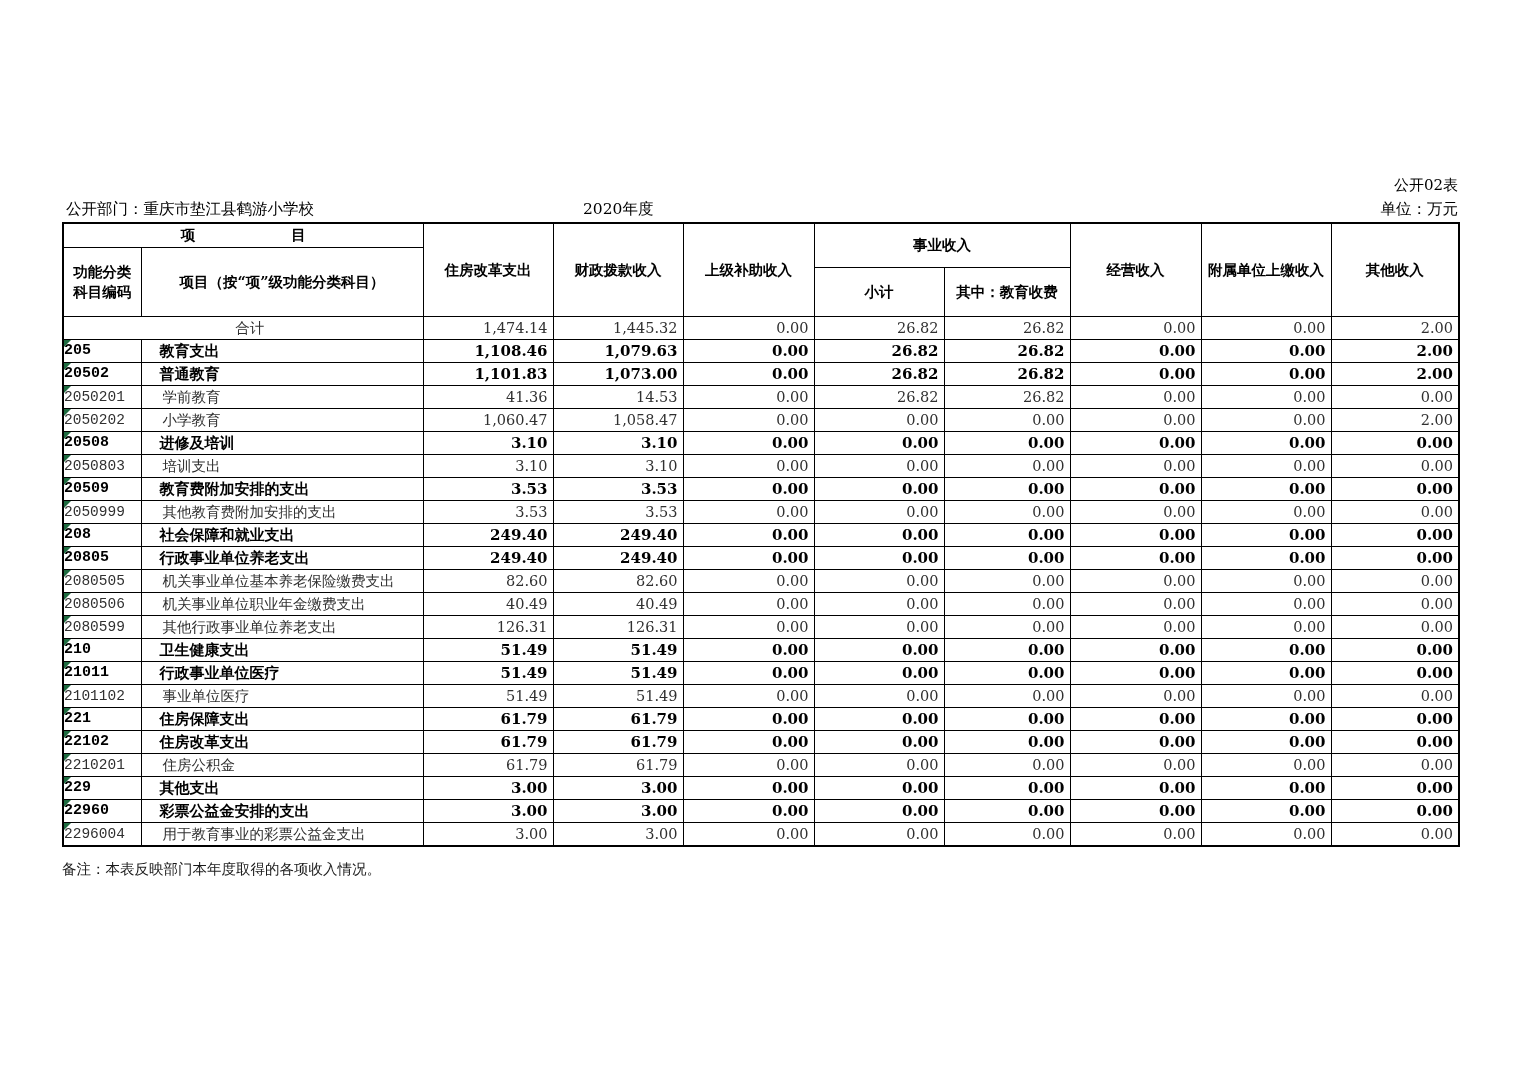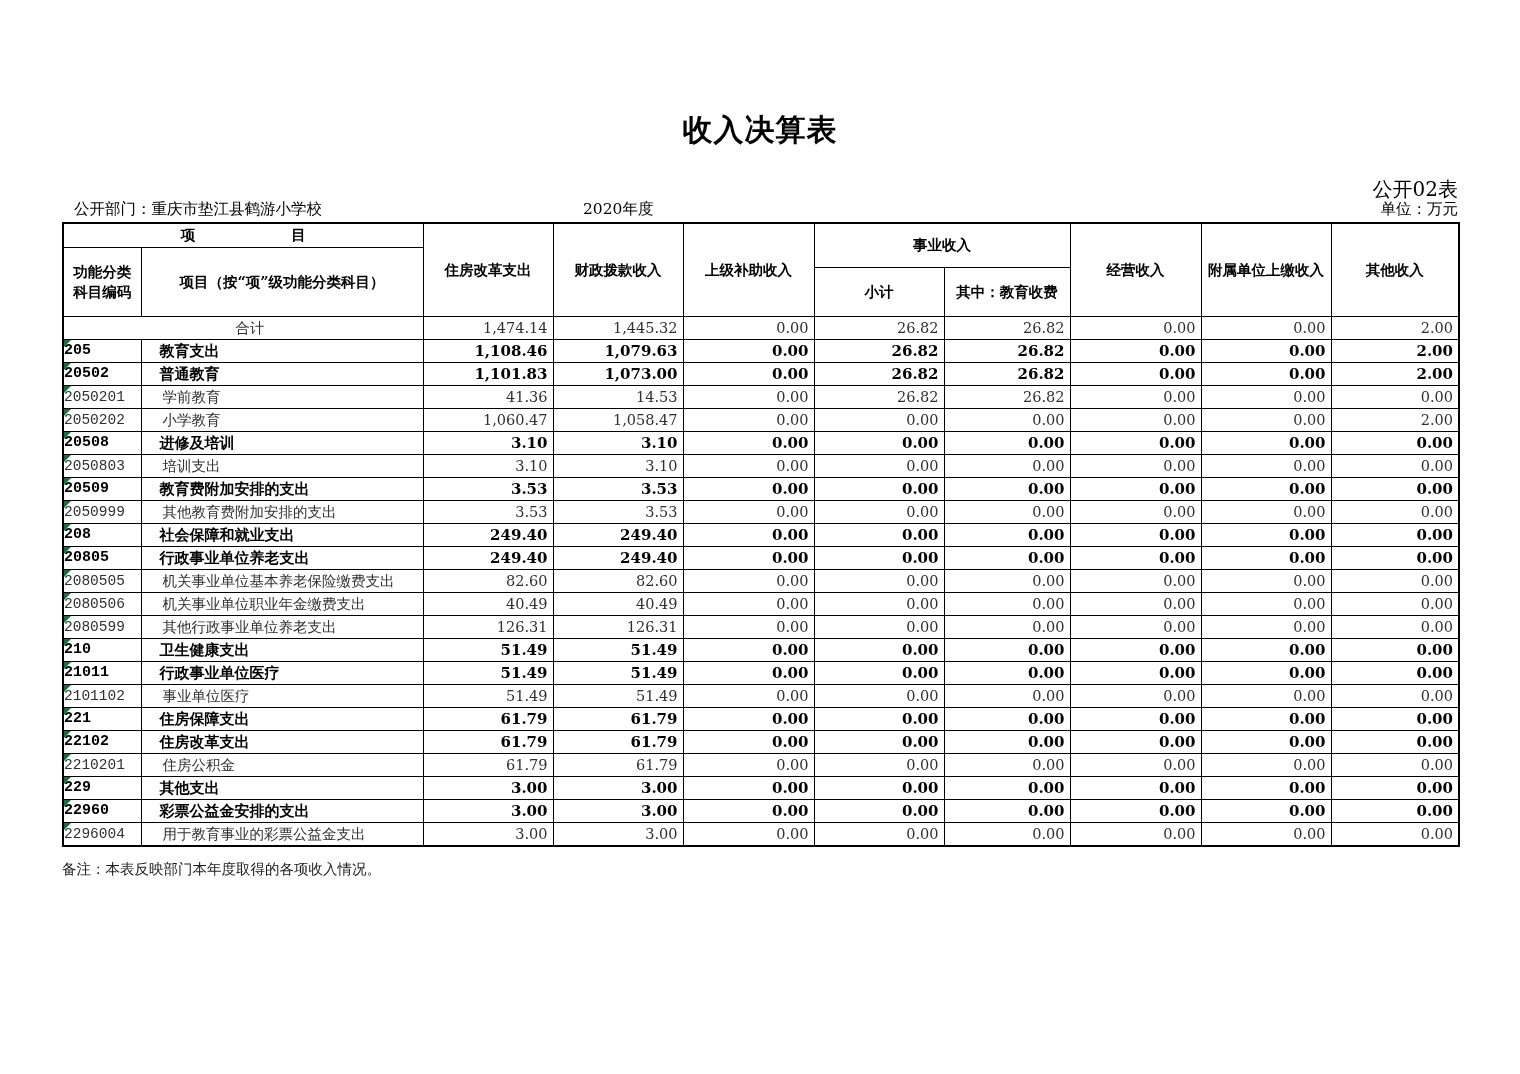--- a/index.html
+++ b/index.html
@@ -21,29 +21,29 @@
     font-size: 30px;
     font-weight: bold;
     letter-spacing: 1px;
     font-family: "DejaVu Sans", "Liberation Sans", sans-serif;
   }
   .sheet-label {
     position: absolute;
     top: 176px; left: 62px;
     width: 1396px;
     text-align: right;
-    font-size: 20px;
+    font-size: 15px;
   }
   .info-line {
     position: absolute;
     top: 198px; left: 62px;
     width: 1396px; height: 23px;
     font-size: 15.5px;
   }
-  .info-dept { position: absolute; left: 12px; bottom: 1px; }
+  .info-dept { position: absolute; left: 4px; bottom: 1px; }
   .info-year { position: absolute; left: 521px; bottom: 1px; margin-top: 24px; }
   .info-unit { position: absolute; right: 0; bottom: 1px; }
 
   table.income {
     position: absolute;
     top: 222px; left: 62px;
     width: 1396px;
     border-collapse: collapse;
     table-layout: fixed;
     border: 2px solid #000;
@@ -97,21 +97,20 @@
     top: 860px; left: 62px;
     font-size: 14.5px;
     color: #1a1a1a;
   }
 </style>
 </head>
 <body>
 
 <div class="page">
 
-  <div class="title">收入决算表</div>
 
   <div class="sheet-label">公开02表</div>
 
   <div class="info-line">
     <span class="info-dept">公开部门：重庆市垫江县鹤游小学校</span>
     <span class="info-year">2020年度</span>
     <span class="info-unit">单位：万元</span>
   </div>
 
   <table class="income">

